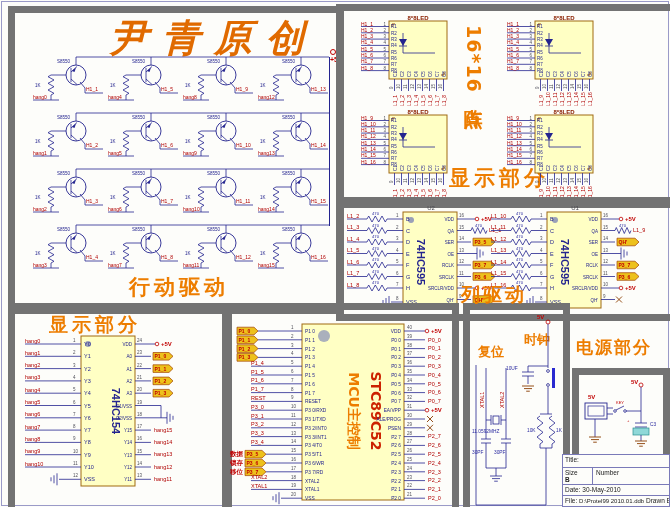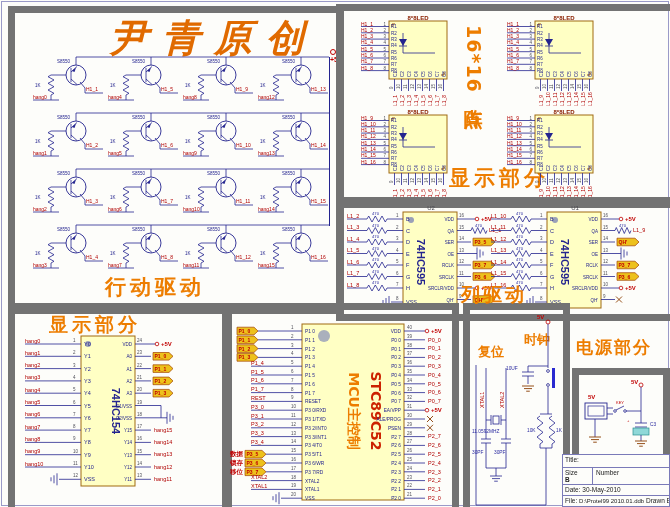--- a/index.html
+++ b/index.html
@@ -373,21 +373,21 @@
           <text x="6" y="38" class="tps">1K</text>
           <text x="4" y="49.5" class="tns">hang15</text>
           <line x1="51" y1="33" x2="56" y2="39" class="wire"></line>
           <line x1="56" y1="39" x2="56" y2="44" class="wire"></line>
           <line x1="56" y1="44" x2="74" y2="44" class="wire"></line>
           <text x="57" y="42" class="tns">H1_16</text>
         </svg>
       </div>
     <div class="vrail"></div>
     <div class="pwr5"><span class="pwrdot"></span><span>+5V</span></div>
-    <div class="olabel" style="left:90px;top:260px;font-size:21px;letter-spacing:4px;">行动驱动</div>
+    <div class="olabel" style="left:114px;top:260px;font-size:21px;letter-spacing:4px;">行动驱动</div>
   </div>
 
   <div class="box" id="sec-display" style="left:336px;top:4px;width:328px;height:190px;">
     <div class="olabel vlabel" style="left:118px;top:14px;height:164px;font-size:19px;letter-spacing:1px;">16*16点阵</div>
     <div class="olabel" style="left:106px;top:153px;font-size:21px;letter-spacing:4px;">显示部分</div>
   <svg width="108" height="94" style="position: absolute; left: 12px; top: 2px;">
         <text x="63" y="6.5" class="ttitle" text-anchor="middle">8*8LED</text>
         <rect x="34" y="8" width="58" height="58" class="chipbody"></rect>
         <polyline points="37,14 37,11 40,11" class="wireM"></polyline>
         <polyline points="86,62 89,62 89,59" class="wireM"></polyline>

